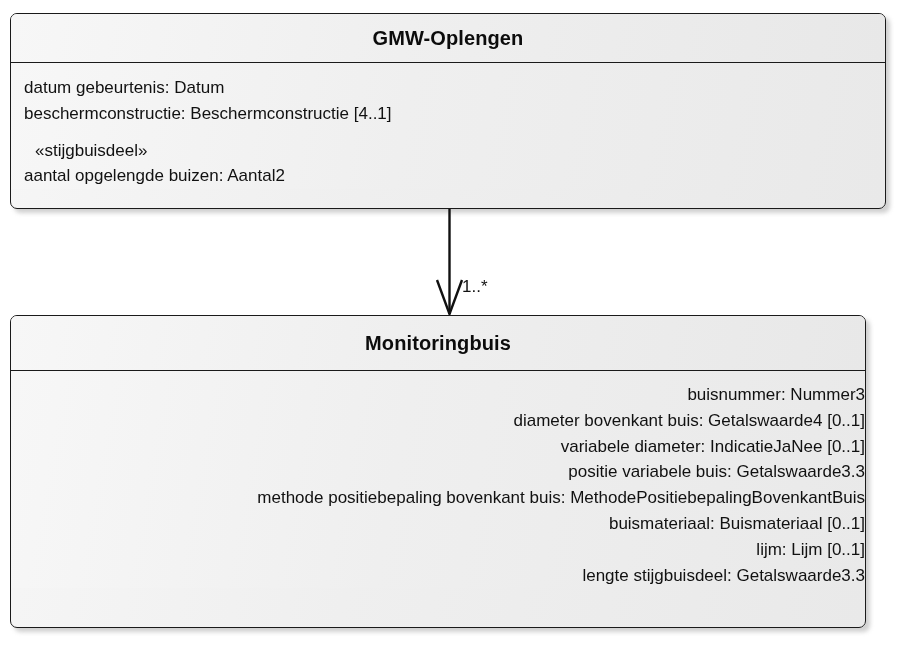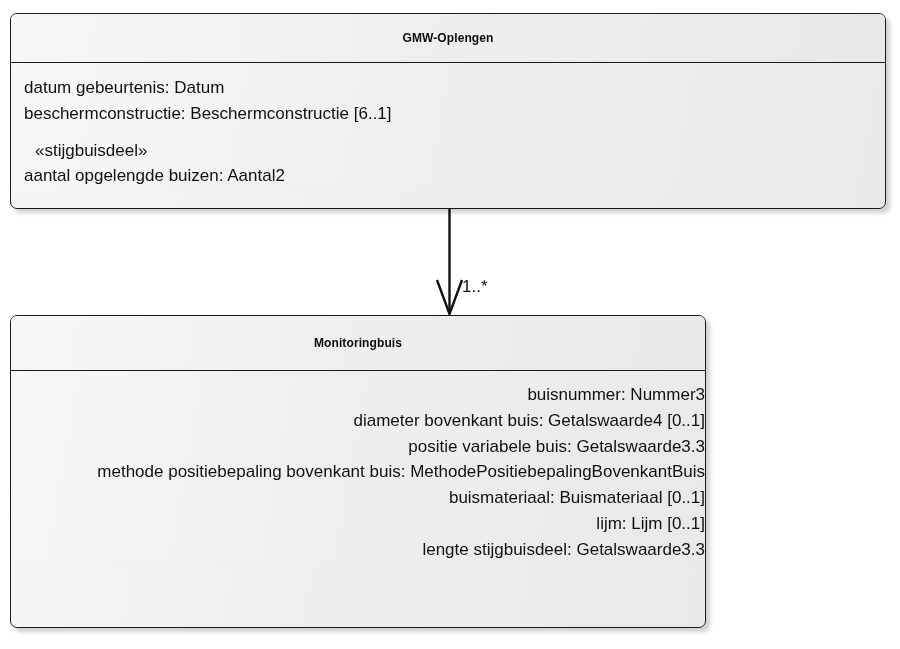--- a/index.html
+++ b/index.html
@@ -39,21 +39,21 @@
     box-sizing: border-box;
     width: 100%;
     display: flex;
     align-items: center;
     justify-content: center;
     border-bottom: 1.6px solid #1a1a1a;
     background: linear-gradient(100deg, #f7f7f7 0%, #efefef 45%, #e8e8e8 100%);
   }
 
   .uml-class-name {
-    font-size: 12px;
+    font-size: 20px;
     font-weight: bold;
     color: #0c0c0c;
     letter-spacing: 0.1px;
     text-align: center;
     white-space: nowrap;
   }
 
   .uml-class-attributes {
     box-sizing: border-box;
     width: 100%;
@@ -79,21 +79,21 @@
     top: 13px;
     width: 876px;
     height: 196px;
   }
   #class-gmw-oplengen .uml-class-header { height: 49px; }
   #class-gmw-oplengen .uml-class-attributes { padding: 12px 0 0 13px; }
 
   #class-monitoringbuis {
     left: 10px;
     top: 315px;
-    width: 696px;
+    width: 856px;
     height: 313px;
   }
   #class-monitoringbuis .uml-class-header { height: 55px; }
   #class-monitoringbuis .uml-class-attributes { padding: 11px 0 0 13px; text-align: right; }
 
   
   #association-connector {
     position: absolute;
     left: 0;
     top: 0;
@@ -115,40 +115,41 @@
 <body>
 
 <div id="diagram-canvas">
 
   <div class="uml-class" id="class-gmw-oplengen">
     <div class="uml-class-header">
       <span class="uml-class-name">GMW-Oplengen</span>
     </div>
     <div class="uml-class-attributes">
       <div class="uml-attribute">datum gebeurtenis: Datum</div>
-      <div class="uml-attribute">beschermconstructie: Beschermconstructie [6..1]</div>
+      <div class="uml-attribute">beschermconstructie: Beschermconstructie [4..1]</div>
       <div class="uml-attribute stereotype spacer-above">«stijgbuisdeel»</div>
       <div class="uml-attribute">aantal opgelengde buizen: Aantal2</div>
     </div>
   </div>
 
   <svg id="association-connector" viewBox="0 0 900 649">
     <line x1="449.5" y1="209" x2="449.5" y2="314" stroke="#111111" stroke-width="2.4"></line>
     <path d="M 437 280 L 449.5 314 L 462 280" fill="none" stroke="#111111" stroke-width="2.4" stroke-linecap="butt" stroke-linejoin="miter"></path>
   </svg>
 
   <div id="association-multiplicity">1..*</div>
 
   <div class="uml-class" id="class-monitoringbuis">
     <div class="uml-class-header">
       <span class="uml-class-name">Monitoringbuis</span>
     </div>
     <div class="uml-class-attributes">
       <div class="uml-attribute">buisnummer: Nummer3</div>
       <div class="uml-attribute">diameter bovenkant buis: Getalswaarde4 [0..1]</div>
+      <div class="uml-attribute">variabele diameter: IndicatieJaNee [0..1]</div>
       <div class="uml-attribute">positie variabele buis: Getalswaarde3.3</div>
       <div class="uml-attribute">methode positiebepaling bovenkant buis: MethodePositiebepalingBovenkantBuis</div>
       <div class="uml-attribute">buismateriaal: Buismateriaal [0..1]</div>
       <div class="uml-attribute">lijm: Lijm [0..1]</div>
       <div class="uml-attribute">lengte stijgbuisdeel: Getalswaarde3.3</div>
     </div>
   </div>
 
 </div>
 

